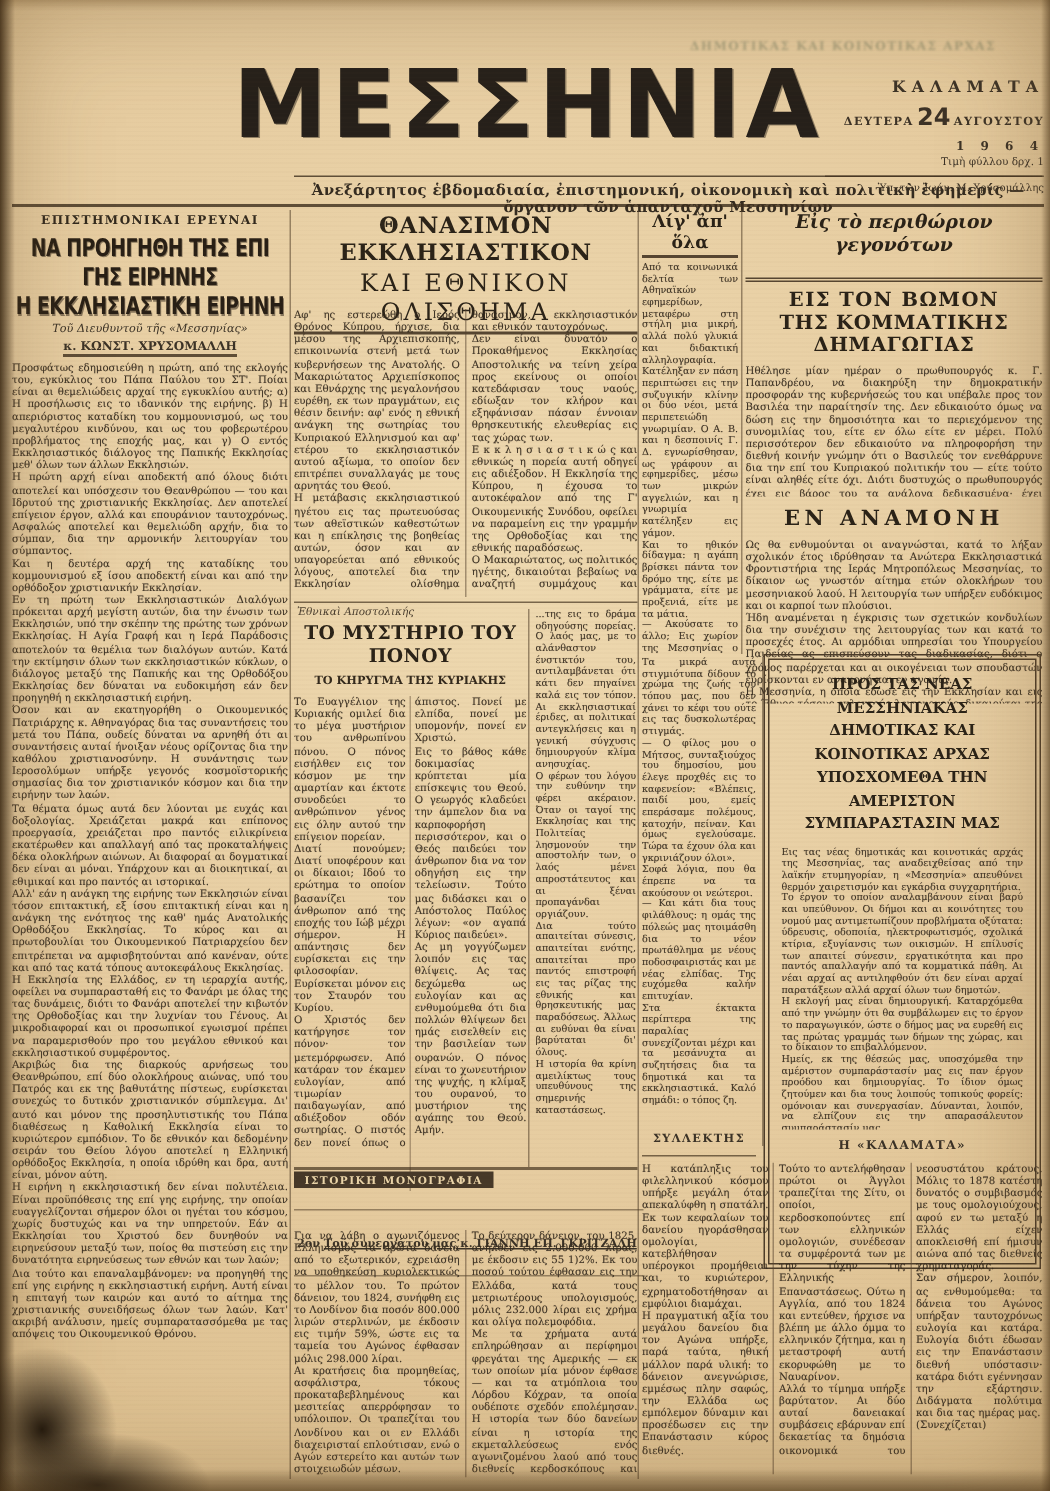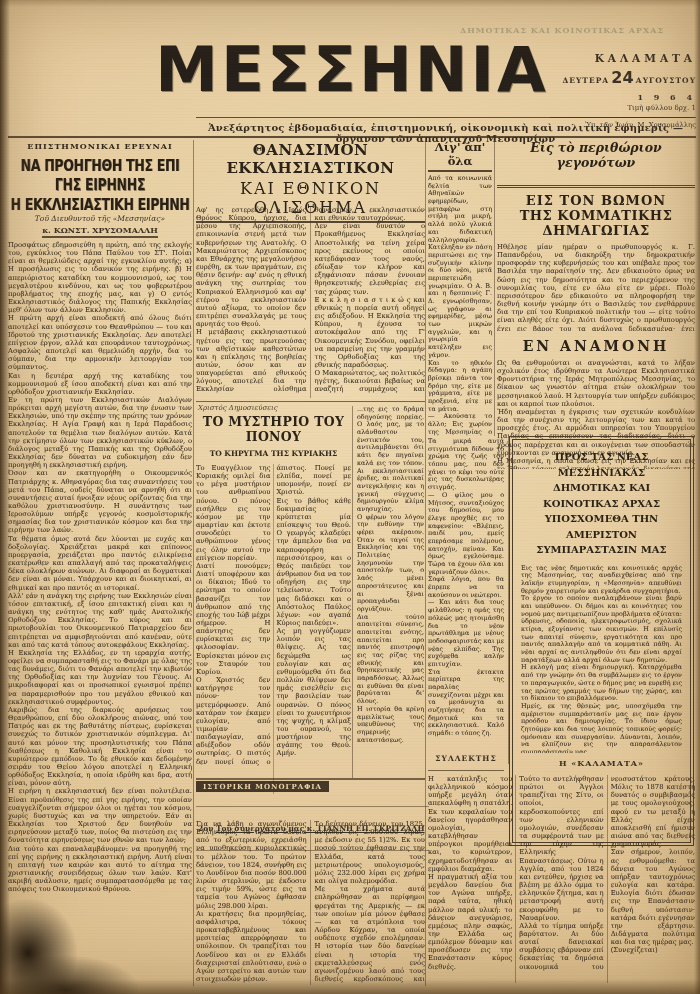--- a/index.html
+++ b/index.html
@@ -161,21 +161,21 @@
     <div class="l2">ΚΑΙ ΕΘΝΙΚΟΝ ΟΛΙΣΘΗΜΑ</div>
   </div>
   <div class="abs center-cols bodytxt">Αφ' ης εστερεώθη ο Ιερός Θρόνος Κύπρου, ήρχισε, δια μέσου της Αρχιεπισκοπής, επικοινωνία στενή μετά των κυβερνήσεων της Ανατολής. Ο Μακαριώτατος Αρχιεπίσκοπος και Εθνάρχης της μεγαλονήσου ευρέθη, εκ των πραγμάτων, εις θέσιν δεινήν: αφ' ενός η εθνική ανάγκη της σωτηρίας του Κυπριακού Ελληνισμού και αφ' ετέρου το εκκλησιαστικόν αυτού αξίωμα, το οποίον δεν επιτρέπει συναλλαγάς με τους αρνητάς του Θεού.
 Η μετάβασις εκκλησιαστικού ηγέτου εις τας πρωτευούσας των αθεϊστικών καθεστώτων και η επίκλησις της βοηθείας αυτών, όσον και αν υπαγορεύεται από εθνικούς λόγους, αποτελεί δια την Εκκλησίαν ολίσθημα θανάσιμον, εκκλησιαστικόν και εθνικόν ταυτοχρόνως.
 Δεν είναι δυνατόν ο Προκαθήμενος Εκκλησίας Αποστολικής να τείνη χείρα προς εκείνους οι οποίοι κατεδάφισαν τους ναούς, εδίωξαν τον κλήρον και εξηφάνισαν πάσαν έννοιαν θρησκευτικής ελευθερίας εις τας χώρας των.
 Ε κ κ λ η σ ι α σ τ ι κ ώ ς και εθνικώς η πορεία αυτή οδηγεί εις αδιέξοδον. Η Εκκλησία της Κύπρου, η έχουσα το αυτοκέφαλον από της Γ' Οικουμενικής Συνόδου, οφείλει να παραμείνη εις την γραμμήν της Ορθοδοξίας και της εθνικής παραδόσεως.
 Ο Μακαριώτατος, ως πολιτικός ηγέτης, δικαιούται βεβαίως να αναζητή συμμάχους και βοηθούς εις τον υπέρ της ελευθερίας αγώνα του Κυπριακού λαού. Αλλά ως εκκλησιαστικός ηγέτης δεν δικαιούται να θυσιάζη το κύρος και την αίγλην του Αποστολικού Θρόνου του Βαρνάβα εις τους πολιτικούς υπολογισμούς της στιγμής.
 Το θέμα δεν είναι προσωπικόν. Είναι θέμα αρχών και θέμα επιβιώσεως του Ελληνισμού της Ανατολής. Δια τούτο και η «Μεσσηνία» το θίγει με όλην την σοβαρότητα που του ανήκει, ερευνά δε τας ευθύνας του Ανωτάτου Εκκλησιαστικού αξιώματος και απέβλεψεν εκεί την λύσιν.</div>
   <div class="abs hr" style="left:196px;top:401px;width:229px;"></div>
 
-  <div class="abs sermon-caption">Χριστός Δημοσιεύσεις</div>
+  <div class="abs sermon-caption">Ἐθνικαὶ Αποστολικής</div>
   <div class="abs sermon-block">
     <div class="s-head">ΤΟ ΜΥΣΤΗΡΙΟ ΤΟΥ ΠΟΝΟΥ</div>
     <div class="s-sub">ΤΟ ΚΗΡΥΓΜΑ ΤΗΣ ΚΥΡΙΑΚΗΣ</div>
     <div class="s-cols bodytxt">Το Ευαγγέλιον της Κυριακής ομιλεί δια το μέγα μυστήριον του ανθρωπίνου πόνου. Ο πόνος εισήλθεν εις τον κόσμον με την αμαρτίαν και έκτοτε συνοδεύει το ανθρώπινον γένος εις όλην αυτού την επίγειον πορείαν.
 Διατί πονούμεν; Διατί υποφέρουν και οι δίκαιοι; Ιδού το ερώτημα το οποίον βασανίζει τον άνθρωπον από της εποχής του Ιώβ μέχρι σήμερον. Η απάντησις δεν ευρίσκεται εις την φιλοσοφίαν. Ευρίσκεται μόνον εις τον Σταυρόν του Κυρίου.
 Ο Χριστός δεν κατήργησε τον πόνον· τον μετεμόρφωσεν. Από κατάραν τον έκαμεν ευλογίαν, από τιμωρίαν παιδαγωγίαν, από αδιέξοδον οδόν σωτηρίας. Ο πιστός δεν πονεί όπως ο άπιστος. Πονεί με ελπίδα, πονεί με υπομονήν, πονεί εν Χριστώ.
 Εις το βάθος κάθε δοκιμασίας κρύπτεται μία επίσκεψις του Θεού. Ο γεωργός κλαδεύει την άμπελον δια να καρποφορήση περισσότερον, και ο Θεός παιδεύει τον άνθρωπον δια να τον οδηγήση εις την τελείωσιν. Τούτο μας διδάσκει και ο Απόστολος Παύλος λέγων: «ον αγαπά Κύριος παιδεύει».
 Ας μη γογγύζωμεν λοιπόν εις τας θλίψεις. Ας τας δεχώμεθα ως ευλογίαν και ας ενθυμούμεθα ότι δια πολλών θλίψεων δει ημάς εισελθείν εις την βασιλείαν των ουρανών. Ο πόνος είναι το χωνευτήριον της ψυχής, η κλίμαξ του ουρανού, το μυστήριον της αγάπης του Θεού. Αμήν.</div>
   </div>
   <div class="abs side-col">

